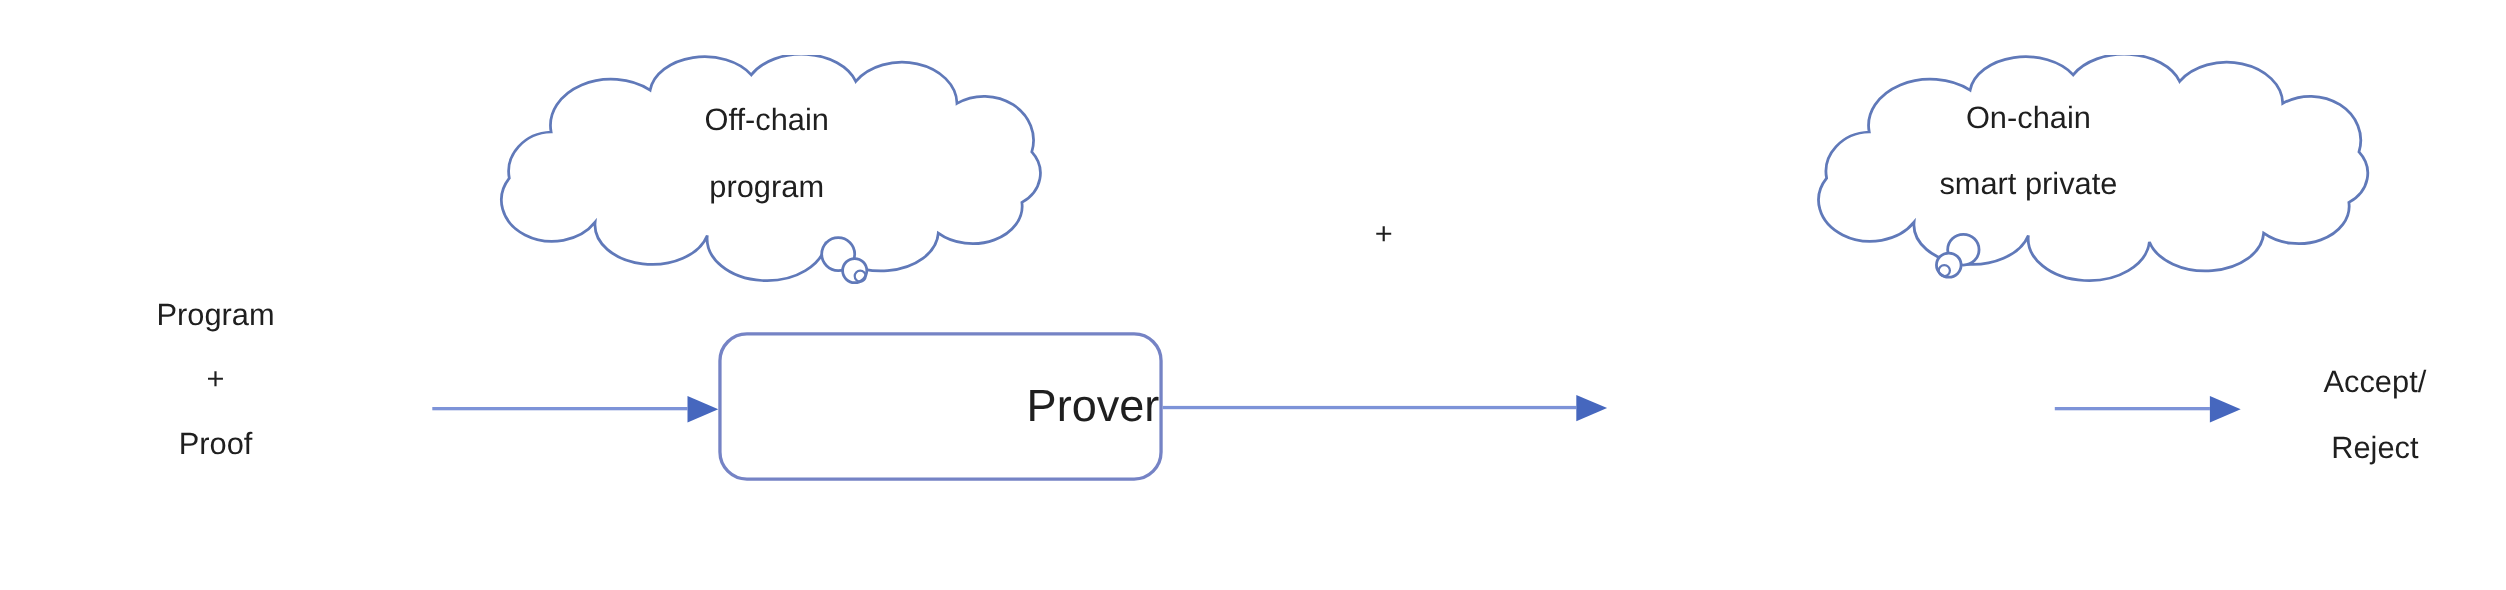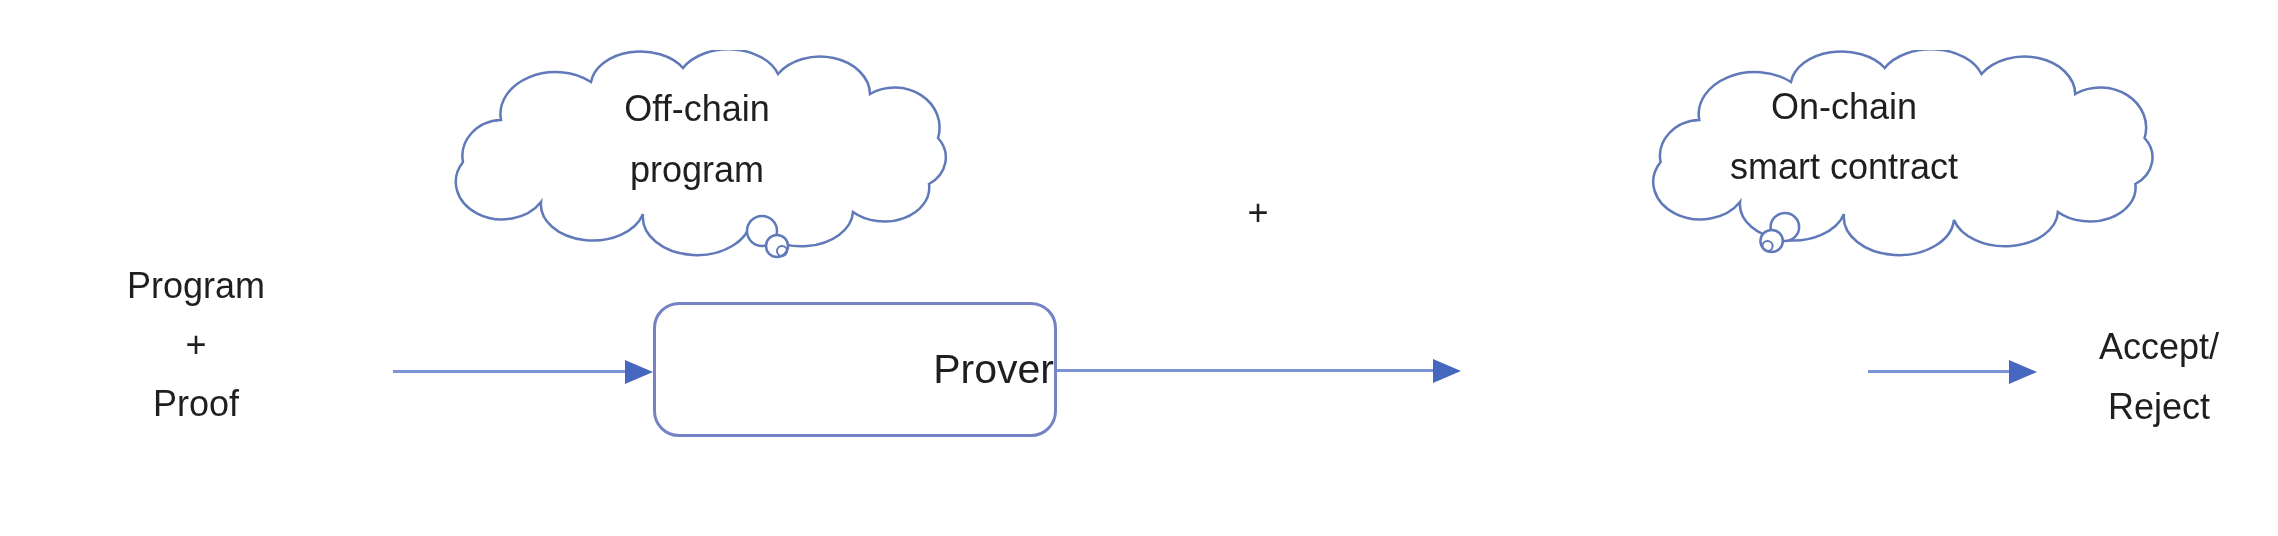--- a/index.html
+++ b/index.html
@@ -20,21 +20,21 @@
     width: 2278px;
     height: 536px;
     background: var(--bg);
     overflow: hidden;
     color: var(--text);
   }
   .cloud-svg { position: absolute; }
   .tblock {
     position: absolute;
     text-align: center;
-    font-size: 36px;
+    font-size: 28px;
     color: var(--text);
     z-index: 3;
   }
   .tblock .line { white-space: nowrap; }
   .lh59 .line { line-height: 59px; }
   .lh60 .line { line-height: 60px; }
   .lh61 .line { line-height: 61px; }
   .node {
     position: absolute;
     background: #fff;
@@ -106,21 +106,21 @@
          A 54 38 0 0 1 210 164
          A 52 36 0 0 1 108 152
          A 42 34 0 0 1 30 112
          A 40 36 0 0 1 68 70 Z" fill="#ffffff" style="stroke: var(--cloud-stroke);" stroke-width="2.5"></path>
     <circle cx="152" cy="177" r="14" fill="#ffffff" style="stroke: var(--cloud-stroke);" stroke-width="2.5"></circle>
     <circle cx="139" cy="191" r="11" fill="#ffffff" style="stroke: var(--cloud-stroke);" stroke-width="2.5"></circle>
     <circle cx="135" cy="196" r="5" fill="none" style="stroke: var(--cloud-stroke);" stroke-width="2"></circle>
   </svg>
   <div class="tblock lh60" style="left:1634px; top:77px; width:420px;">
     <div class="line">On-chain</div>
-    <div class="line">smart contract</div>
+    <div class="line">smart private</div>
   </div>
 
   <div class="tblock lh59" style="left:16px; top:256px; width:360px;">
     <div class="line">Program</div>
     <div class="line">+</div>
     <div class="line">Proof</div>
   </div>
 
   <div class="arrow-line" style="left:393px; top:370px; width:232px;"></div>
   <div class="arrow-head" style="left:625px; top:360px;"></div>

